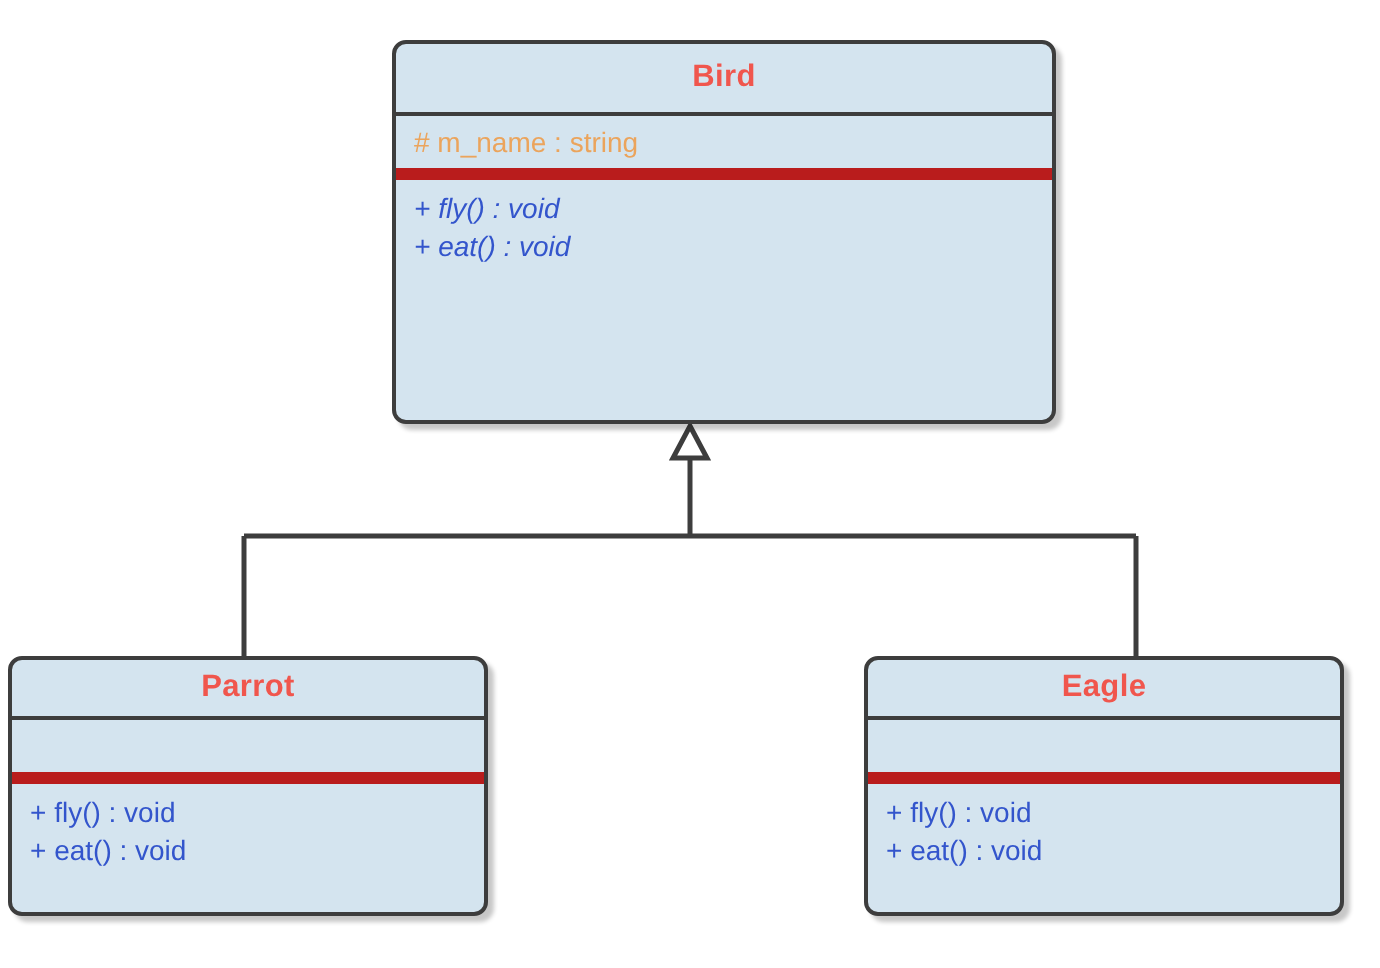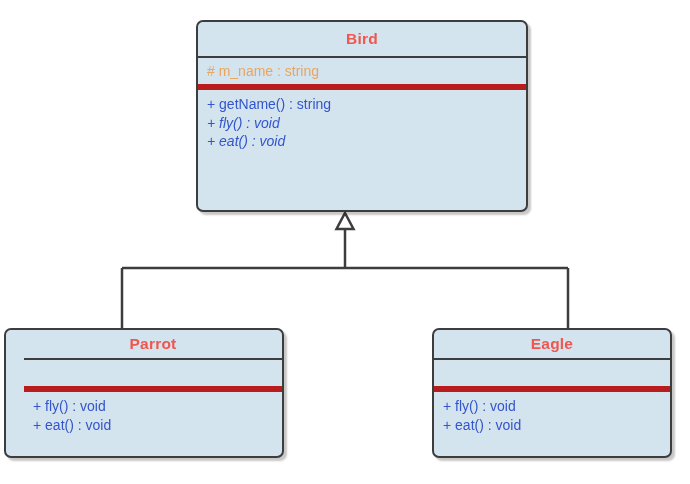--- a/index.html
+++ b/index.html
@@ -84,23 +84,22 @@
     top: 20px;
     width: 332px;
     height: 192px;
   }
   #class-bird .class-name-band { height: 36px; }
   #class-bird .attr-band { height: 32px; }
 
   #class-parrot {
     left: 4px;
     top: 328px;
-    width: 280px;
+    width: 240px;
     height: 130px;
-    padding-left: 18px;
   }
   #class-parrot .class-name-band { height: 30px; }
   #class-parrot .attr-band { height: 32px; }
 
   #class-eagle {
     left: 432px;
     top: 328px;
     width: 240px;
     height: 130px;
   }
@@ -126,21 +125,20 @@
   </svg>
 
   <div class="uml-class" id="class-bird">
     <div class="class-name-band">
       <span class="class-name">Bird</span>
     </div>
     <div class="attr-band">
       <div class="member attribute"># m_name : string</div>
     </div>
     <div class="op-band">
-      <div class="member operation">+ getName() : string</div>
       <div class="member operation abstract">+ fly() : void</div>
       <div class="member operation abstract">+ eat() : void</div>
     </div>
   </div>
 
   <div class="uml-class" id="class-parrot">
     <div class="class-name-band">
       <span class="class-name">Parrot</span>
     </div>
     <div class="attr-band empty"></div>

